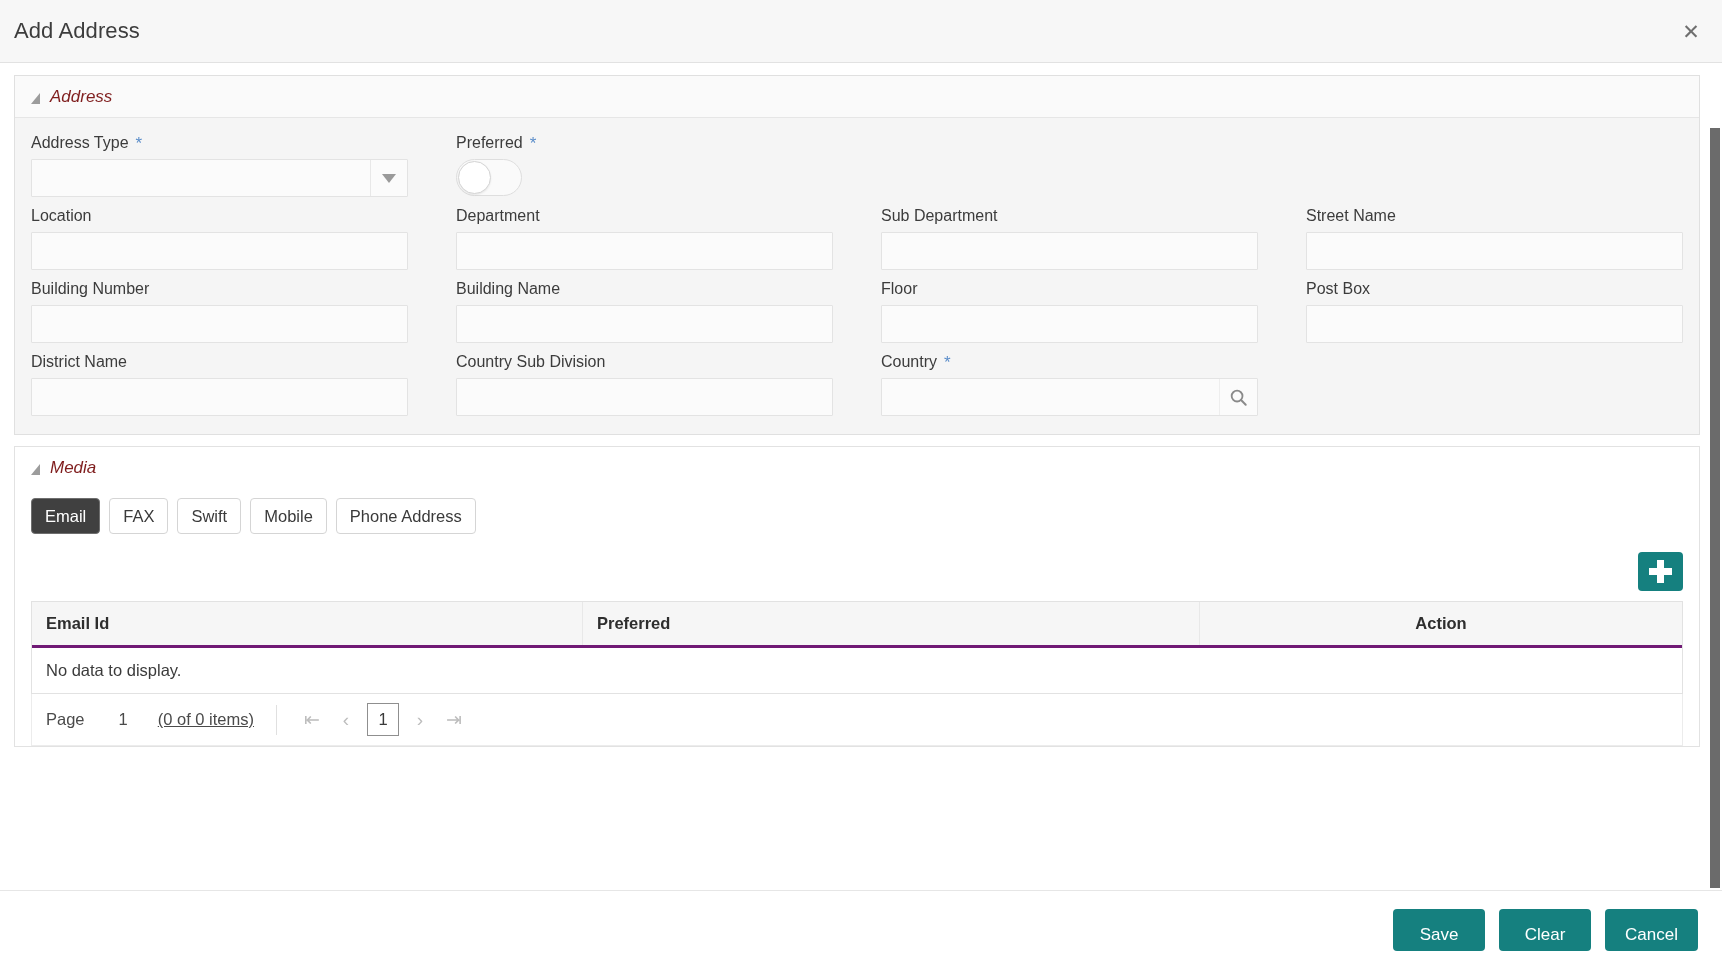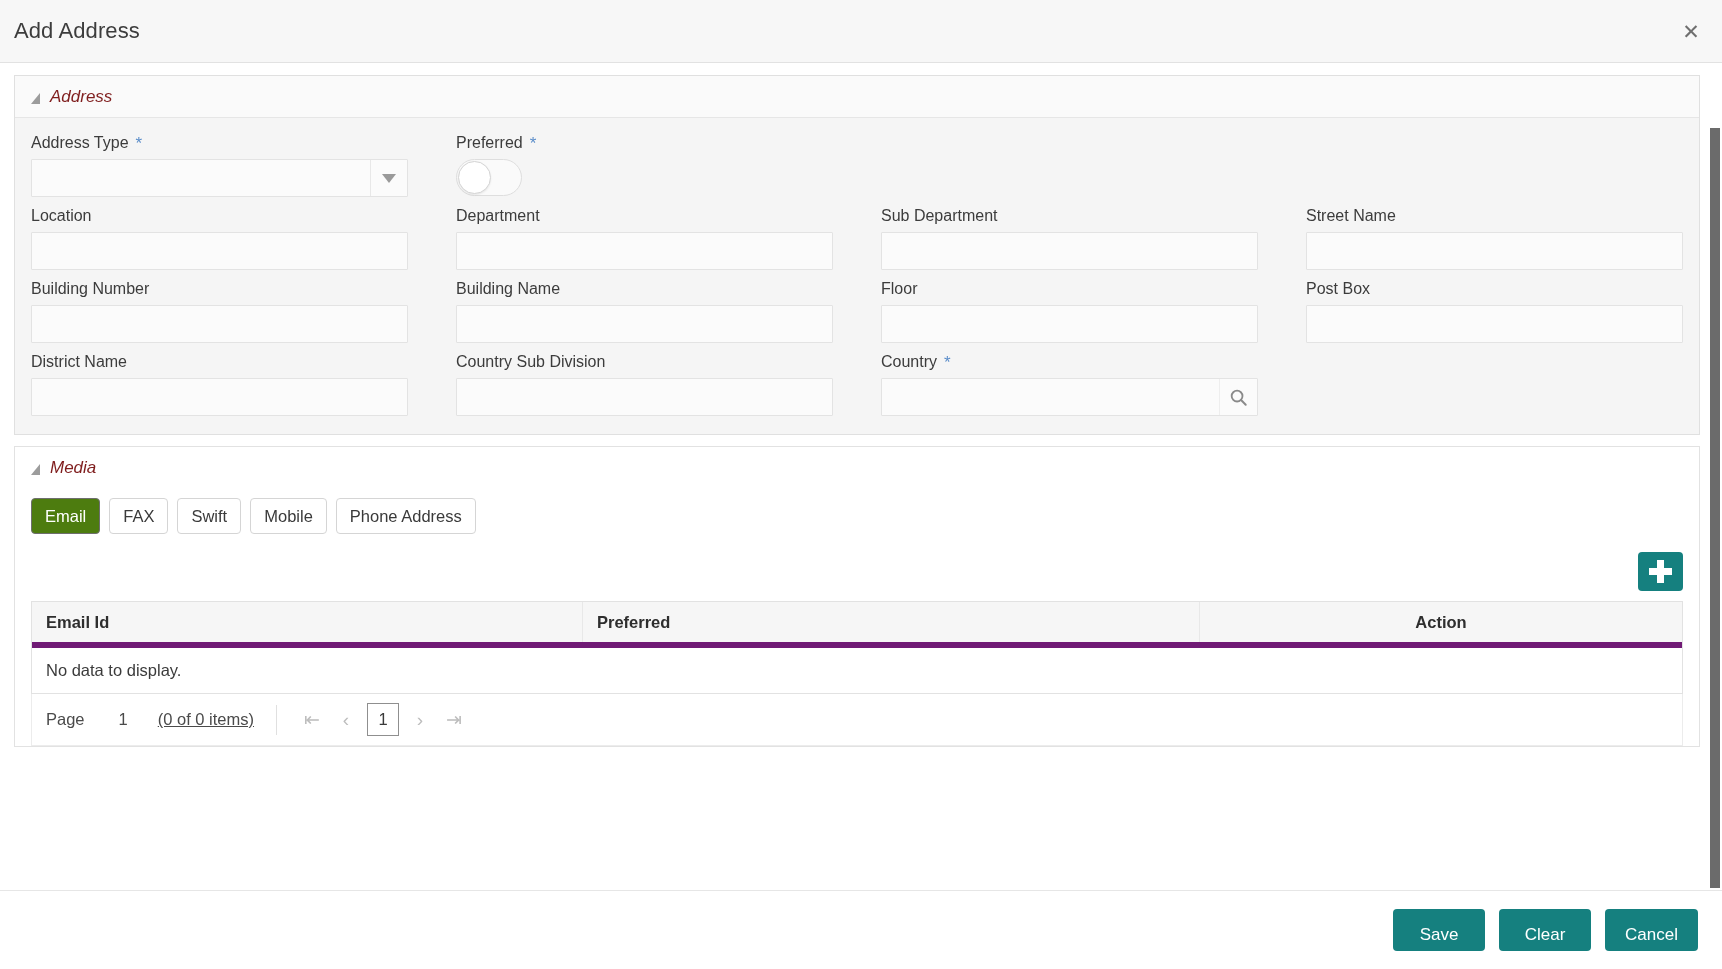--- a/index.html
+++ b/index.html
@@ -171,21 +171,21 @@
     display: flex; align-items: center;
     border: 1px solid #d5d5d5;
     border-radius: 4px;
     background: #ffffff;
     color: #3a3a3a;
     font-size: 16.5px;
     cursor: pointer;
     white-space: nowrap;
   }
   .media-tab.active {
-    background: #4d7c0f;
+    background: #404040;
     border-color: #6e6e6e;
     color: #ffffff;
   }
   .add-row {
     display: flex; justify-content: flex-end;
     padding: 4px 0 10px 0;
   }
   .add-btn {
     width: 45px; height: 39px;
     background: #15807f;
@@ -199,21 +199,21 @@
 
   
   .data-table {
     border: 1px solid #e2e2e2;
     background: #ffffff;
     width: 100%;
   }
   .table-head {
     display: flex;
     background: #f6f6f6;
-    border-bottom: 6px solid #701a75;
+    border-bottom: 3px solid #701a75;
     height: 46px;
   }
   .th {
     font-size: 16.5px;
     font-weight: bold;
     color: #2e2e2e;
     display: flex; align-items: center;
     padding: 0 14px;
   }
   .th.c1 { flex: 0 0 551px; border-right: 1px solid #e8e8e8; }

